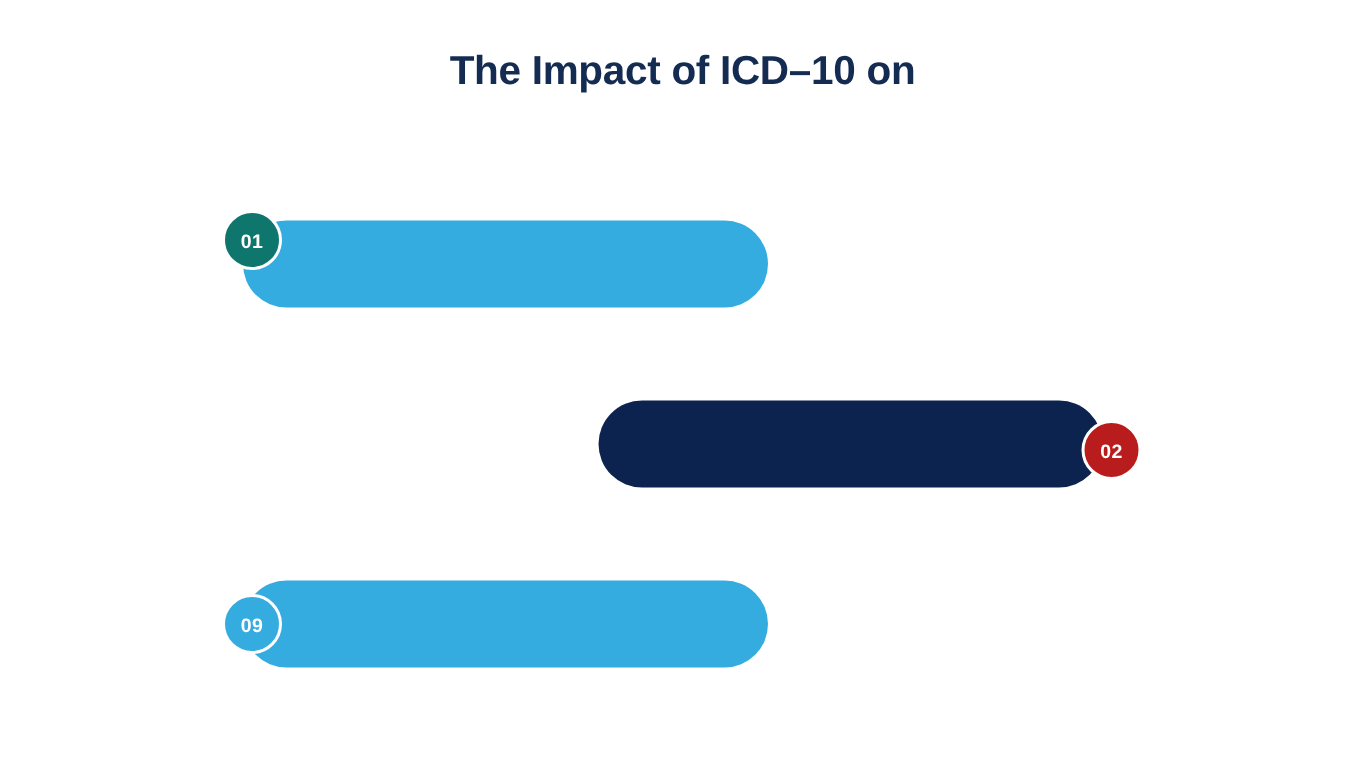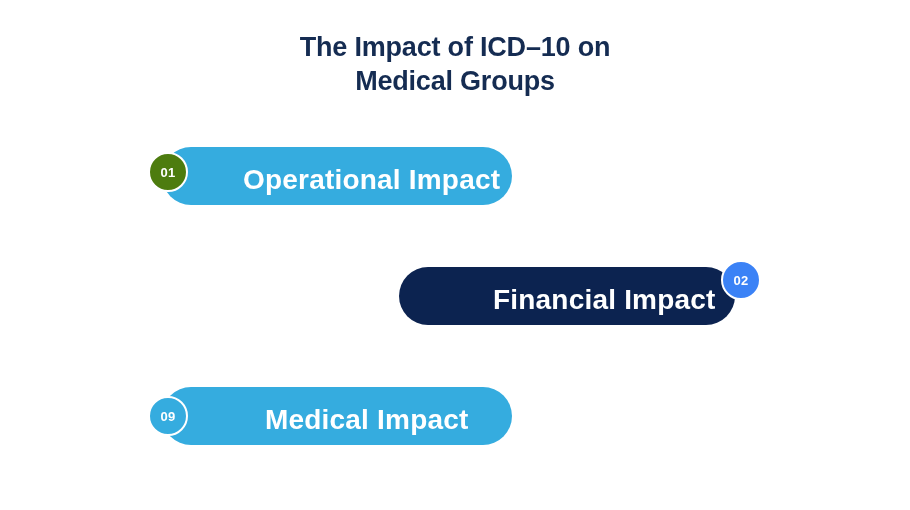--- a/index.html
+++ b/index.html
@@ -46,24 +46,25 @@
     height: 58px;
     border-radius: 29px;
     box-sizing: border-box;
     display: flex;
     align-items: center;
   }
   .bar-label {
     position: absolute;
     color: #ffffff;
     font-size: 28px;
-    font-weight: 700;
+    font-weight: 400;
     letter-spacing: 0.2px;
     white-space: nowrap;
     line-height: 1;
+    margin-top: 40px;
   }
 
   
   .badge {
     position: absolute;
     width: 40px;
     height: 40px;
     border-radius: 50%;
     border: 2px solid #ffffff;
     box-sizing: border-box;
@@ -80,37 +81,37 @@
   
   #bar-1 {
     left: 162px;
     top: 147px;
     width: 350px;
     background: #35acdf;
     z-index: 2;
   }
   #badge-1 {
     left: 148px;
-    top: 152px;
-    background: #4d7c0f;
+    top: 140px;
+    background: #0f766e;
   }
   #label-1 { left: 81px; top: 19px; }
 
   
   #bar-2 {
     left: 399px;
     top: 267px;
     width: 336px;
     background: #0c2350;
     z-index: 2;
   }
   #badge-2 {
     left: 721px;
-    top: 260px;
-    background: #3b82f6;
+    top: 280px;
+    background: #b91c1c;
   }
   #label-2 { left: 94px; top: 19px; }
 
   
   #bar-3 {
     left: 162px;
     top: 387px;
     width: 350px;
     background: #35acdf;
     z-index: 2;
@@ -122,21 +123,20 @@
   }
   #label-3 { left: 103px; top: 19px; }
 </style>
 </head>
 <body>
 
 <div id="slide">
 
   <div id="title">
     <span class="tline">The Impact of ICD–10 on</span>
-    <span class="tline">Medical Groups</span>
   </div>
 
   <div class="bar" id="bar-1">
     <span class="bar-label" id="label-1">Operational Impact</span>
   </div>
   <div class="badge" id="badge-1">
     <span>01</span>
   </div>
 
   <div class="bar" id="bar-2">

